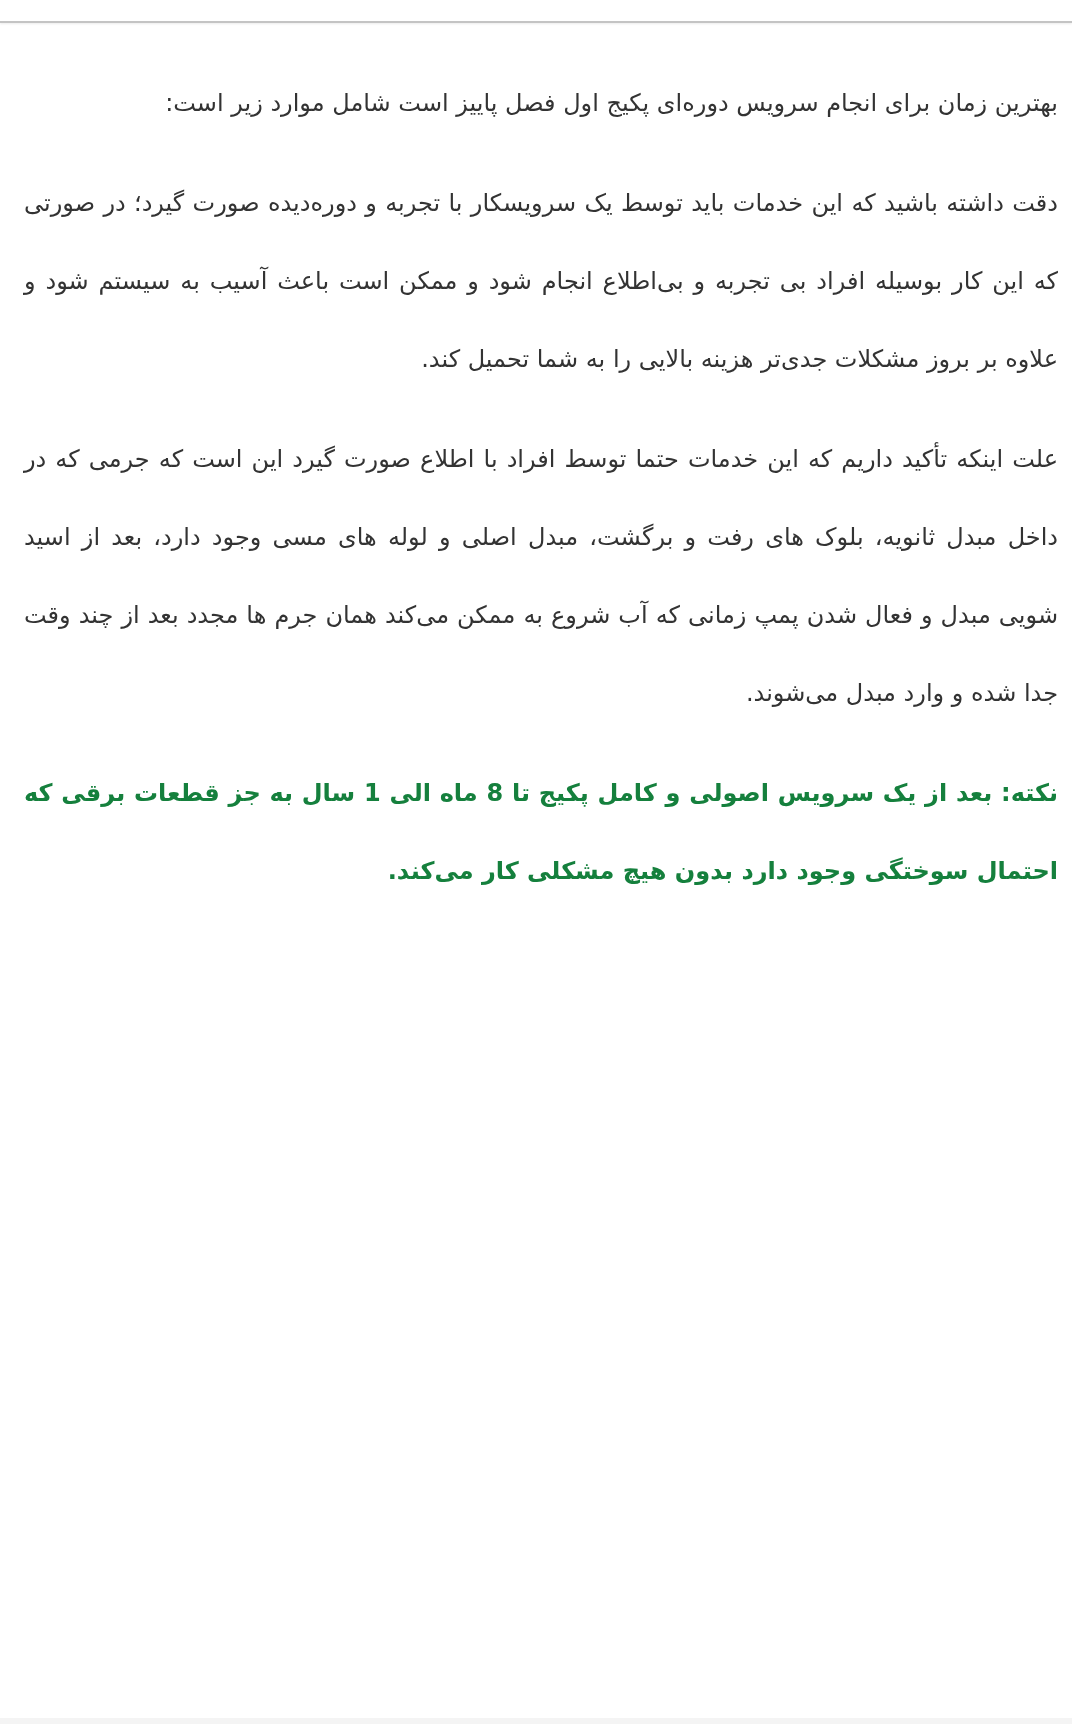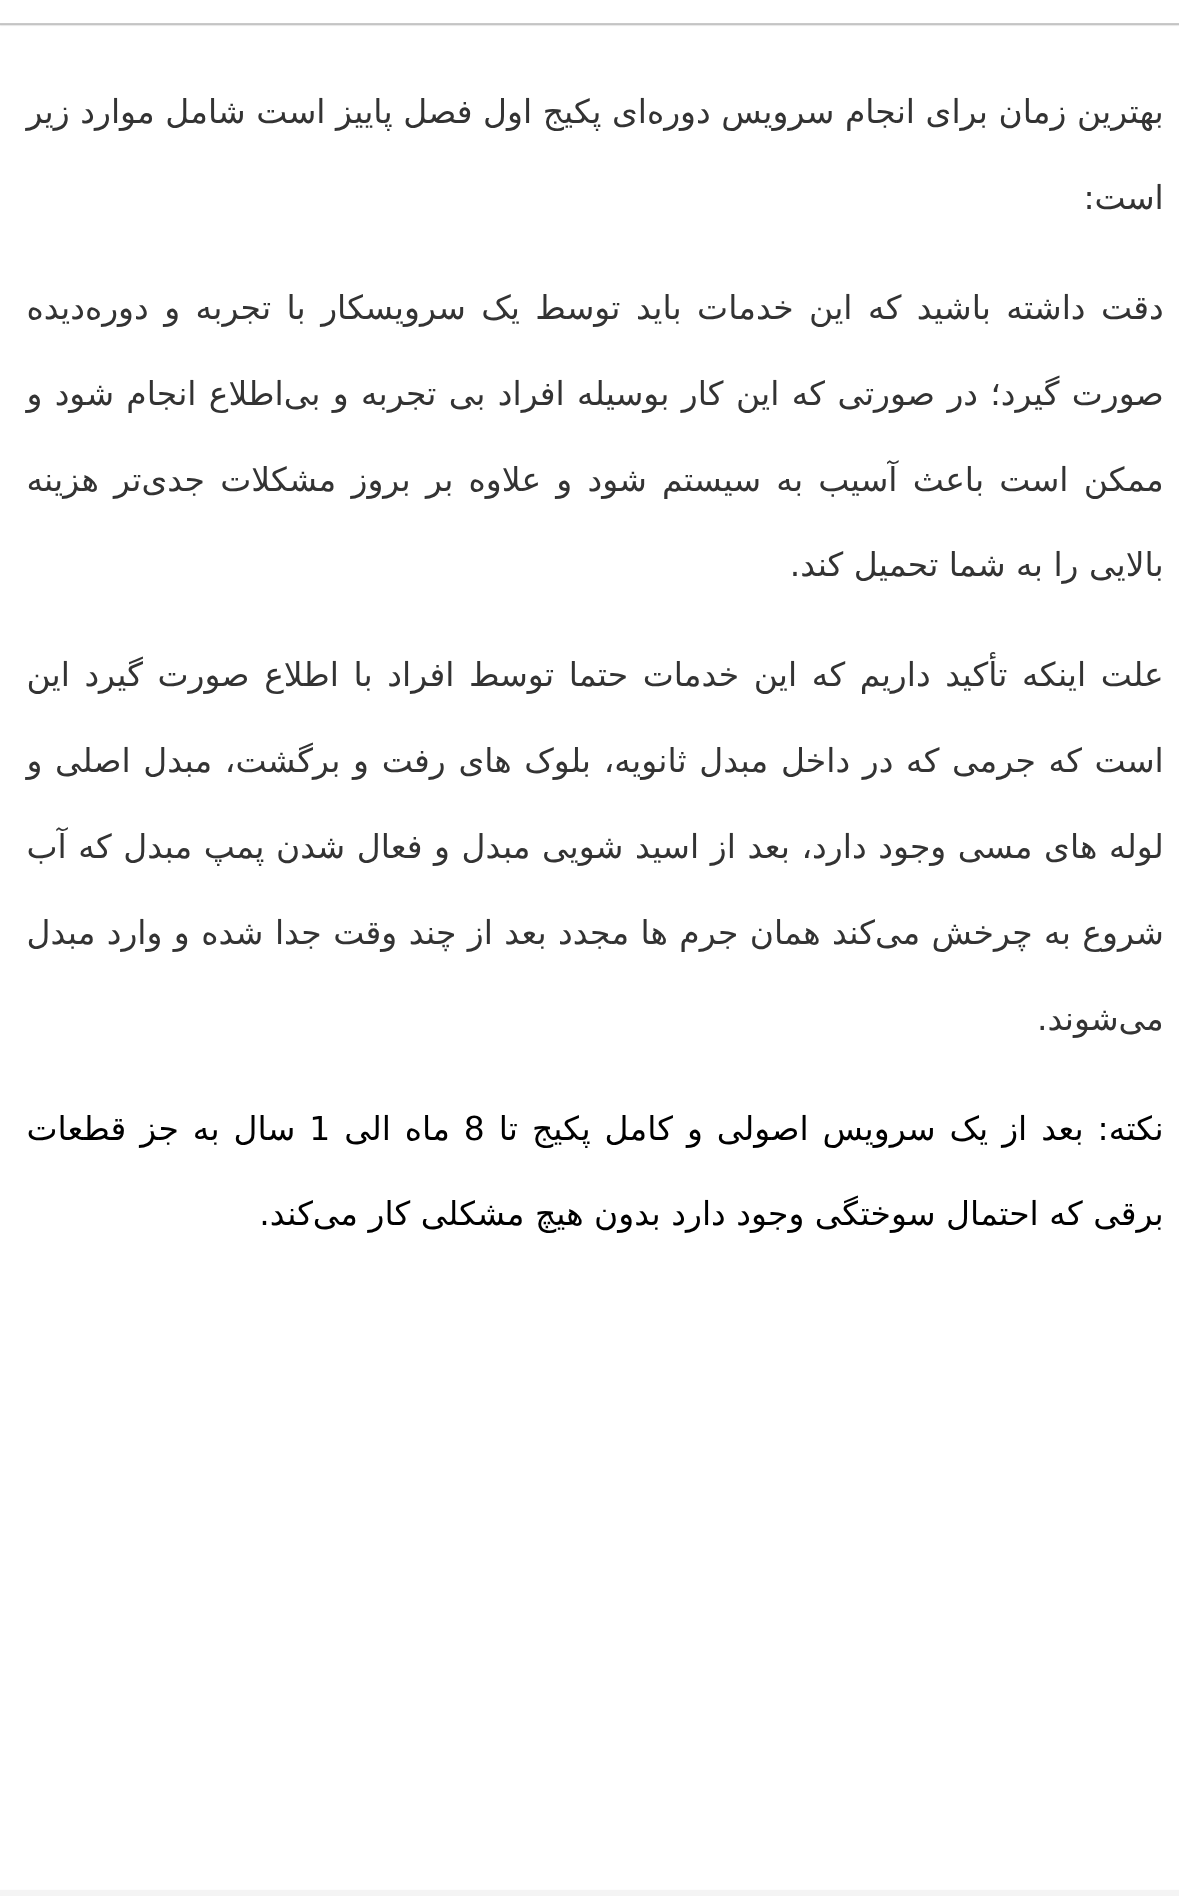--- a/index.html
+++ b/index.html
@@ -25,48 +25,48 @@
       border-bottom: 2px solid #c4c4c4;
       box-shadow: 0 1px 2px rgba(0,0,0,0.08);
     }
     .article {
       position: absolute;
       top: 64px;
       left: 24px;
       right: 14px;
       direction: rtl;
       text-align: justify;
-      font-size: 30px;
+      font-size: 24px;
       line-height: 78px;
     }
     .article p {
       margin: 0 0 22px 0;
     }
     .article .list-item {
       margin: 0 0 28px 0;
     }
     .article .note {
-      font-weight: normal;
-      color: #000000;
+      font-weight: bold;
+      color: #15803d;
       margin-top: 10px;
     }
     .bottom-strip {
       position: absolute;
       bottom: 0;
       left: 0;
       width: 1072px;
       height: 6px;
       background: #f4f4f4;
     }
   </style>
 </head>
 <body>
 
 <div class="top-bar"></div>
 
 <div class="article">
   <p>بهترین زمان برای انجام سرویس دوره‌ای پکیج اول فصل پاییز است شامل موارد زیر است:</p>
   <p>دقت داشته باشید که این خدمات باید توسط یک سرویسکار با تجربه و دوره‌دیده صورت گیرد؛ در صورتی که این کار بوسیله افراد بی تجربه و بی‌اطلاع انجام شود و ممکن است باعث آسیب به سیستم شود و علاوه بر بروز مشکلات جدی‌تر هزینه بالایی را به شما تحمیل کند.</p>
-  <p>علت اینکه تأکید داریم که این خدمات حتما توسط افراد با اطلاع صورت گیرد این است که جرمی که در داخل مبدل ثانویه، بلوک های رفت و برگشت، مبدل اصلی و لوله های مسی وجود دارد، بعد از اسید شویی مبدل و فعال شدن پمپ مبدل که آب شروع به چرخش می‌کند همان جرم ها مجدد بعد از چند وقت جدا شده و وارد مبدل می‌شوند.</p>
+  <p>علت اینکه تأکید داریم که این خدمات حتما توسط افراد با اطلاع صورت گیرد این است که جرمی که در داخل مبدل ثانویه، بلوک های رفت و برگشت، مبدل اصلی و لوله های مسی وجود دارد، بعد از اسید شویی مبدل و فعال شدن پمپ زمانی که آب شروع به ممکن می‌کند همان جرم ها مجدد بعد از چند وقت جدا شده و وارد مبدل می‌شوند.</p>
   <p class="note">نکته: بعد از یک سرویس اصولی و کامل پکیج تا 8 ماه الی 1 سال به جز قطعات برقی که احتمال سوختگی وجود دارد بدون هیچ مشکلی کار می‌کند.</p>
 </div>
 
 <div class="bottom-strip"></div>
 
 </body></html>

